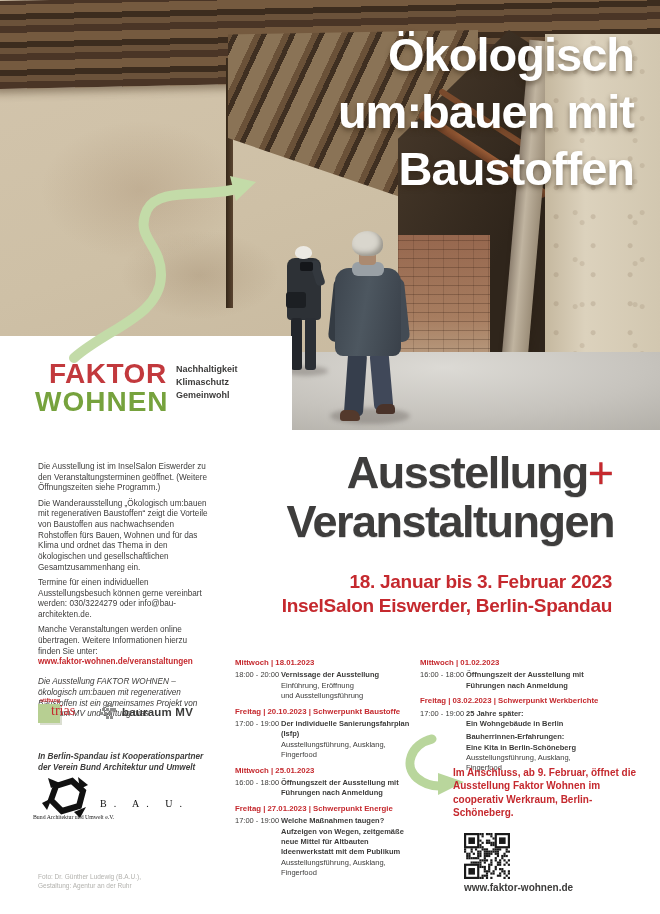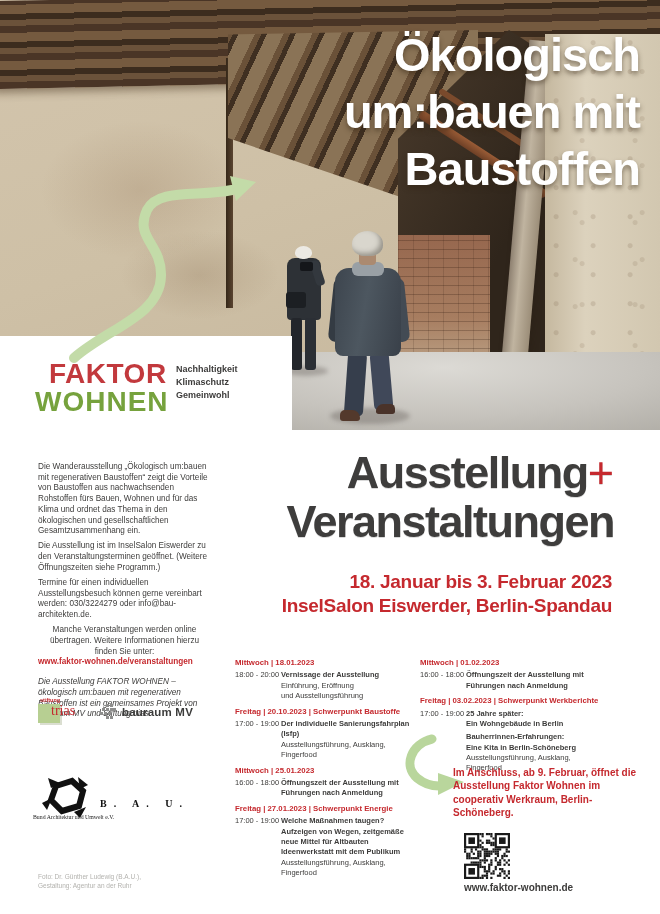--- a/index.html
+++ b/index.html
@@ -59,21 +59,21 @@
   .mw-scarf{left:352px;top:262px;width:32px;height:14px;background:#99a0a5;border-radius:6px;}
   .mw-jacket{left:335px;top:268px;width:66px;height:88px;border-radius:14px 14px 8px 8px;
       background:linear-gradient(100deg,#3d454e 0%,#4d5760 45%,#394049 100%);}
   .mw-arm1{left:331px;top:278px;width:15px;height:64px;background:#343b43;border-radius:7px;transform:rotate(6deg);}
   .mw-arm2{left:392px;top:278px;width:15px;height:64px;background:#434b54;border-radius:7px;transform:rotate(-6deg);}
   .mw-leg1{left:346px;top:352px;width:19px;height:64px;background:#363e4c;border-radius:5px;transform:rotate(4deg);}
   .mw-leg2{left:372px;top:352px;width:19px;height:58px;background:#404859;border-radius:5px;transform:rotate(-5deg);}
   .mw-shoe1{left:340px;top:410px;width:20px;height:11px;background:#53392c;border-radius:5px 8px 3px 3px;}
   .mw-shoe2{left:376px;top:404px;width:19px;height:10px;background:#4a332a;border-radius:8px 5px 3px 3px;}
 
-  .hero-title{position:absolute;top:26px;right:20px;text-align:right;color:#fff;
+  .hero-title{position:absolute;top:26px;right:26px;text-align:right;color:#fff;
       font-size:47px;font-weight:800;line-height:57px;letter-spacing:-1px;
       text-shadow:0 3px 5px rgba(50,35,18,.5);}
 
   .swoosh{position:absolute;left:0;top:0;pointer-events:none;}
 
   
   .logo-block{position:absolute;left:0;top:336px;width:292px;height:95px;background:#fff;}
   .faktor{position:absolute;left:37px;top:22px;font-size:28px;font-weight:800;letter-spacing:.5px;color:#c2393d;margin-left:12px;}
   .wohnen{position:absolute;left:35px;top:50px;font-size:28px;font-weight:800;letter-spacing:1px;color:#76a23d;}
   .tagline{position:absolute;left:176px;top:27px;font-size:9px;font-weight:700;line-height:13px;color:#3d3c3b;}
@@ -112,21 +112,21 @@
   
   .trias{position:absolute;left:38px;top:697px;width:62px;height:40px;}
   .trias-top{position:absolute;left:2px;top:0;font-size:5.5px;color:#c5292e;font-weight:700;}
   .trias-green{position:absolute;left:0;top:7px;width:22px;height:19px;background:#b7cf92;box-shadow:2px 2px 0 rgba(150,160,120,.35);}
   .trias-name{position:absolute;left:13px;top:6px;font-size:14px;color:#c5292e;font-weight:400;font-family:"Liberation Serif",serif;}
   .bauraum{position:absolute;left:100px;top:704px;display:flex;align-items:center;gap:6px;}
   .bauraum-label{font-size:11.5px;font-weight:700;color:#3c3c3b;letter-spacing:.2px;}
   .coop{position:absolute;left:38px;top:752px;width:175px;font-size:8.2px;line-height:10.7px;
       font-style:italic;font-weight:700;color:#3d3c3b;}
   .bau{position:absolute;left:36px;top:776px;}
-  .bau-name{position:absolute;left:100px;top:798px;font-size:10px;font-weight:700;letter-spacing:7px;
+  .bau-name{position:absolute;left:100px;top:798px;font-size:10px;font-weight:400;letter-spacing:7px;
       font-family:"Liberation Serif",serif;color:#111;}
   .bau-sub{position:absolute;left:33px;top:814px;font-size:5.8px;font-family:"Liberation Serif",serif;color:#222;}
   .credits{position:absolute;left:38px;top:873px;font-size:6.5px;line-height:8.8px;color:#b3b2ae;}
 </style>
 </head>
 <body>
 
 <div class="poster">
 
   <div class="photo">
@@ -178,24 +178,24 @@
       <div>Gemeinwohl</div>
     </div>
   </div>
 
   <svg class="swoosh" width="660" height="430">
     <path d="M 74 358 C 108 328, 160 316, 161 276 C 162 244, 134 238, 147 210 C 158 188, 198 197, 232 190" fill="none" stroke="#c3dba8" stroke-width="10" stroke-linecap="round"></path>
     <polygon points="256,182 230,176 236,201" fill="#c3dba8"></polygon>
   </svg>
 
   <div class="intro">
+    <p>Die Ausstellung ist im InselSalon Eiswerder zu den Veranstaltungsterminen geöffnet. (Weitere Öffnungszeiten siehe Programm.)</p>
     <p>Die Wanderausstellung „Ökologisch um:bauen mit regenerativen Baustoffen“ zeigt die Vorteile von Baustoffen aus nachwachsenden Rohstoffen fürs Bauen, Wohnen und für das Klima und ordnet das Thema in den ökologischen und gesellschaftlichen Gesamtzusammenhang ein.</p>
-    <p>Die Ausstellung ist im InselSalon Eiswerder zu den Veranstaltungsterminen geöffnet. (Weitere Öffnungszeiten siehe Programm.)</p>
     <p>Termine für einen individuellen Ausstellungsbesuch können gerne vereinbart werden: 030/3224279 oder info@bau-architekten.de.</p>
-    <p style="margin-bottom:0;text-align:center;">Manche Veranstaltungen werden online übertragen. Weitere Informationen hierzu finden Sie unter:</p>
+    <p style="margin-bottom:0;">Manche Veranstaltungen werden online übertragen. Weitere Informationen hierzu finden Sie unter:</p>
     <p class="link">www.faktor-wohnen.de/veranstaltungen</p>
     <p class="ital">Die Ausstellung FAKTOR WOHNEN – ökologisch um:bauen mit regenerativen Baustoffen ist ein gemeinsames Projekt von bauraum MV und Stiftung trias.</p>
   </div>
 
   <div class="heading">
     <div><span>Ausstellung</span><span class="plus">+</span></div>
     <div>Veranstaltungen</div>
   </div>
 
   <div class="dates">
@@ -452,20 +452,21 @@
           <rect x="13" y="4" width="3" height="3"></rect>
         <rect x="0" y="8" width="3" height="3"></rect>
           <rect x="4" y="8" width="3" height="3"></rect>
           <rect x="8" y="8" width="3" height="3"></rect>
         <rect x="6" y="12" width="3" height="3"></rect>
           <rect x="10" y="12" width="3" height="3"></rect>
       </g>
     </svg>
     <span class="bauraum-label">bauraum MV</span>
   </div>
+  <div class="coop">In Berlin-Spandau ist Kooperationspartner der Verein Bund Architektur und Umwelt</div>
 
   <div class="bau">
     <svg width="64" height="42">
       <polygon points="20,10 36,5 47,15 43,30 26,35 15,24" fill="none" stroke="#111" stroke-width="6" stroke-linejoin="miter"></polygon>
       <polygon points="12,2 24,7 15,12" fill="#111"></polygon>
       <polygon points="42,1 52,9 44,13" fill="#111"></polygon>
       <polygon points="6,27 16,22 11,34" fill="#111"></polygon>
       <polygon points="38,36 50,31 44,42" fill="#111"></polygon>
     </svg>
   </div>

